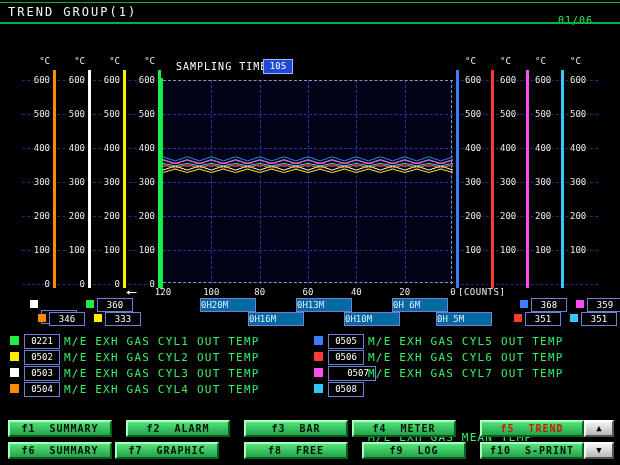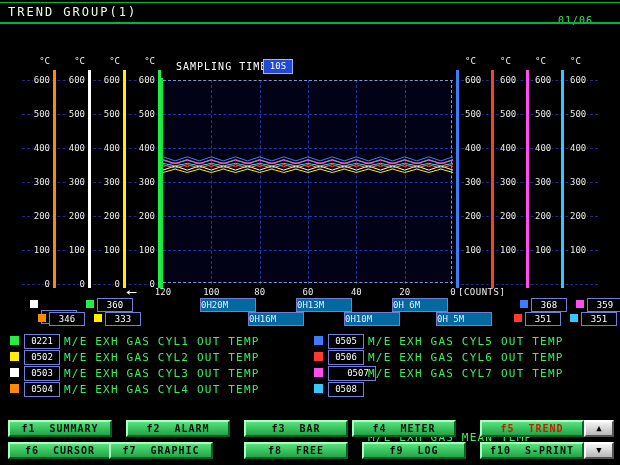--- a/index.html
+++ b/index.html
@@ -246,21 +246,21 @@
       <div class="lsq" style="left: 314px; top: 384px; background: rgb(53, 200, 255);"></div>
       <div class="lid" style="left: 328px; top: 382px;">0508</div>
       <div class="llab" style="left: 368px; top: 383px; margin-top: 48px;">M/E EXH GAS MEAN TEMP</div>
     </div>
   <div id="fkeys">
       <div class="fkey" style="left: 8px; top: 420px;">f1  SUMMARY</div>
       <div class="fkey" style="left: 126px; top: 420px;">f2  ALARM</div>
       <div class="fkey" style="left: 244px; top: 420px;">f3  BAR</div>
       <div class="fkey" style="left: 352px; top: 420px;">f4  METER</div>
       <div class="fkey active" style="left: 480px; top: 420px;">f5  TREND</div>
-      <div class="fkey" style="left: 8px; top: 442px;">f6  CURSOR</div>
-      <div class="fkey" style="left: 109px; top: 442px; text-align: center;">f7  GRAPHIC</div>
+      <div class="fkey" style="left: 8px; top: 442px;">f6  SUMMARY</div>
+      <div class="fkey" style="left: 115px; top: 442px; text-align: center;">f7  GRAPHIC</div>
       <div class="fkey" style="left: 244px; top: 442px;">f8  FREE</div>
       <div class="fkey" style="left: 362px; top: 442px;">f9  LOG</div>
       <div class="fkey" style="left: 480px; top: 442px;">f10  S-PRINT</div>
       <div class="pgbtn" style="left: 584px; top: 420px;">▲</div>
       <div class="pgbtn" style="left: 584px; top: 442px;">▼</div>
     </div>
 </div>
 
 </body></html>

